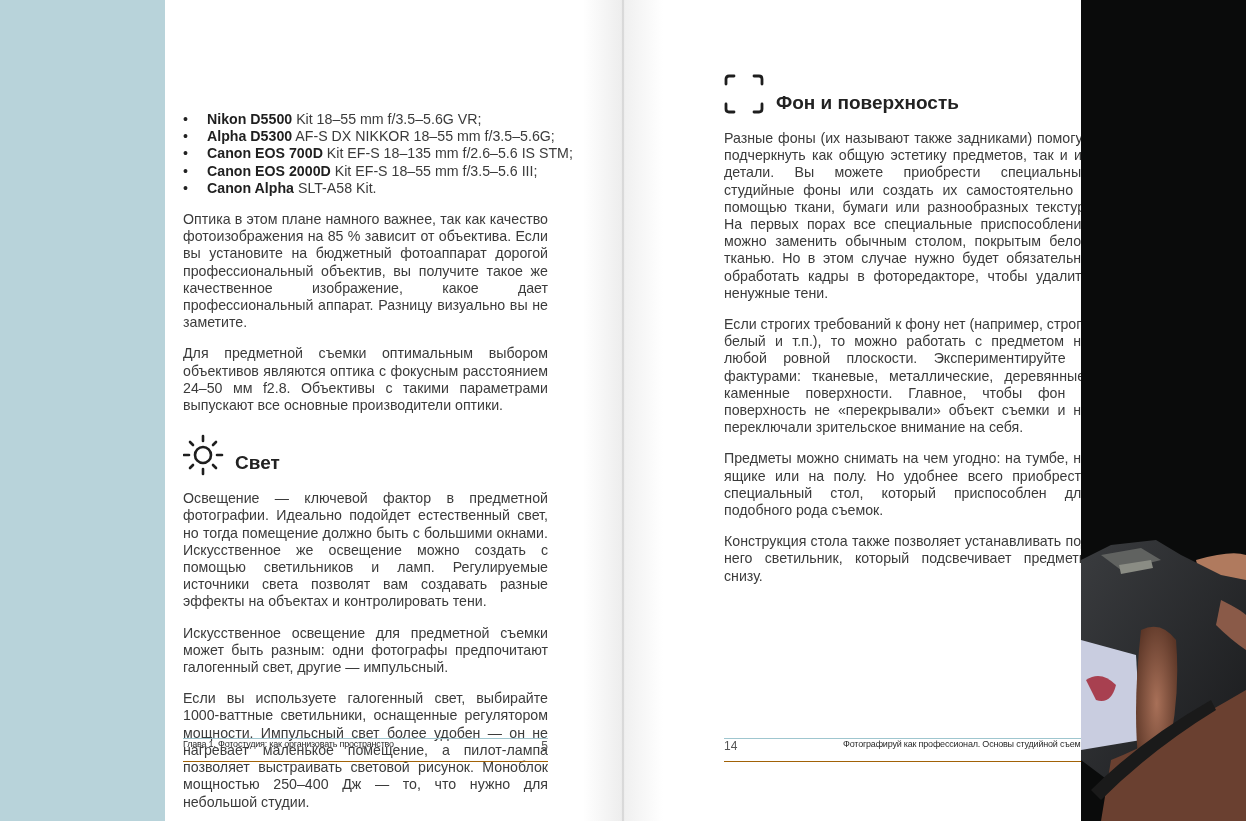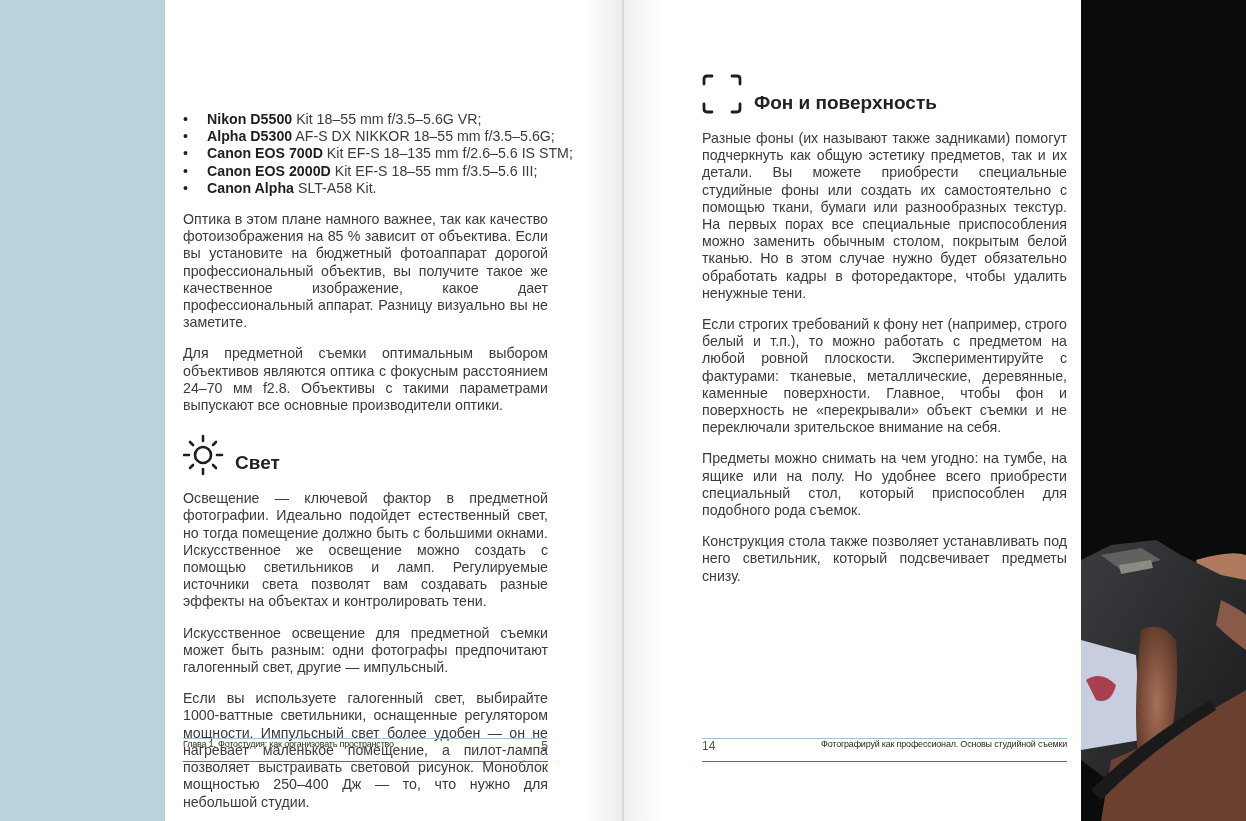--- a/index.html
+++ b/index.html
@@ -4,21 +4,21 @@
 <style>
   * { box-sizing: border-box; margin: 0; padding: 0; }
   html, body { width: 1246px; height: 821px; overflow: hidden; background: #b8d3da; }
   body { position: relative; font-family: "Liberation Sans", "DejaVu Sans", sans-serif; color: #3a3a3a; }
 
   .bg-left { position: absolute; left: 0; top: 0; width: 165px; height: 821px; background: #b8d3da; }
 
   .spread { position: absolute; left: 165px; top: 0; width: 916px; height: 821px; background: #ffffff; }
   .page { position: absolute; top: 0; height: 821px; }
   .page-left { left: 0; width: 458px; }
-  .page-right { left: 462px; width: 458px; }
+  .page-right { left: 484px; width: 458px; }
 
   .gutter { position: absolute; left: 418px; top: 0; width: 80px; height: 821px;
     background: linear-gradient(to right, rgba(255,255,255,0) 0%, rgba(230,230,230,0.7) 48%, #cfcfcf 50%, rgba(236,236,236,0.8) 52%, rgba(255,255,255,0) 100%); }
 
   .col { position: absolute; width: 365px; font-size: 14.2px; line-height: 17.2px; color: #3b3b3b; }
   .page-left .col { left: 18px; }
   .page-right .col { left: 75px; }
 
   p.para { text-align: justify; margin-bottom: 14px; }
 
@@ -53,21 +53,21 @@
     <div class="col">
       <ul class="cams">
         <li><b>Nikon D5500</b> <span>Kit 18–55 mm f/3.5–5.6G VR;</span></li>
         <li><b>Alpha D5300</b> <span>AF-S DX NIKKOR 18–55 mm f/3.5–5.6G;</span></li>
         <li><b>Canon EOS 700D</b> <span>Kit EF-S 18–135 mm f/2.6–5.6 IS STM;</span></li>
         <li><b>Canon EOS 2000D</b> <span>Kit EF-S 18–55 mm f/3.5–5.6 III;</span></li>
         <li><b>Canon Alpha</b> <span>SLT-A58 Kit.</span></li>
       </ul>
 
       <p class="para">Оптика в этом плане намного важнее, так как качество фотоизображения на 85 % зависит от объектива. Если вы установите на бюджетный фотоаппарат дорогой профессиональный объектив, вы получите такое же качественное изображение, какое дает профессиональный аппарат. Разницу визуально вы не заметите.</p>
-      <p class="para">Для предметной съемки оптимальным выбором объективов являются оптика с фокусным расстоянием 24–70 мм f2.8. Объективы с такими параметрами выпускают все основные производители оптики.</p>
+      <p class="para">Для предметной съемки оптимальным выбором объективов являются оптика с фокусным расстоянием 24–50 мм f2.8. Объективы с такими параметрами выпускают все основные производители оптики.</p>
 
       <div class="section-head">
         <svg class="sun-icon" viewBox="0 0 42 42">
           <circle cx="20" cy="21" r="8" fill="none" stroke="#1e1e1e" stroke-width="2.6"></circle>
           <g stroke="#1e1e1e" stroke-width="2.6" stroke-linecap="round">
             <line x1="20" y1="2" x2="20" y2="7"></line>
             <line x1="20" y1="35" x2="20" y2="40"></line>
             <line x1="1" y1="21" x2="6" y2="21"></line>
             <line x1="34" y1="21" x2="39" y2="21"></line>
             <line x1="7" y1="8" x2="10" y2="11"></line>

